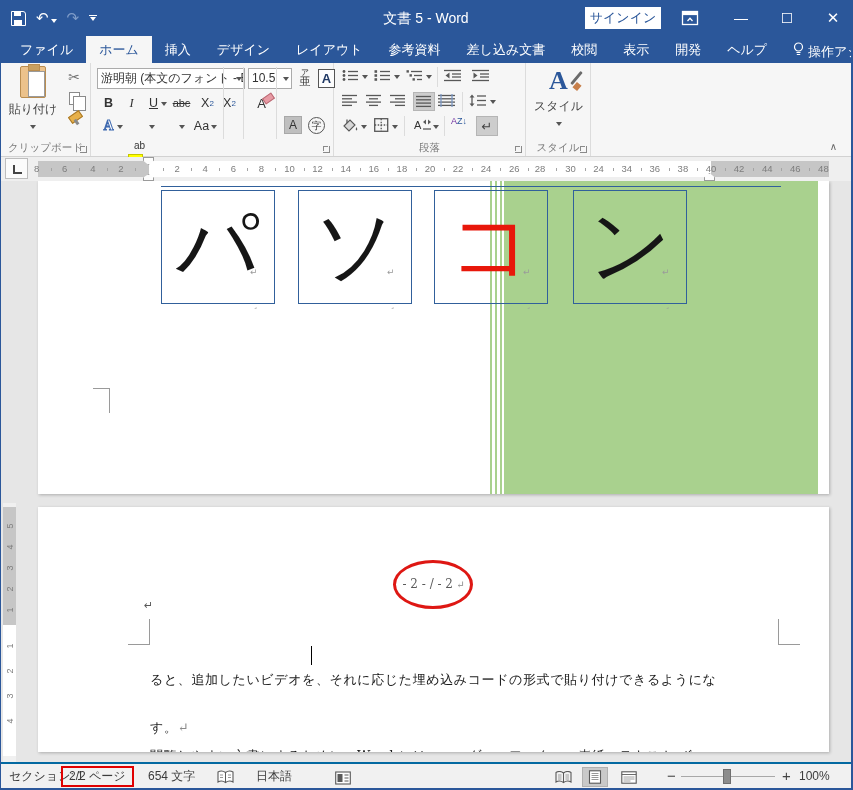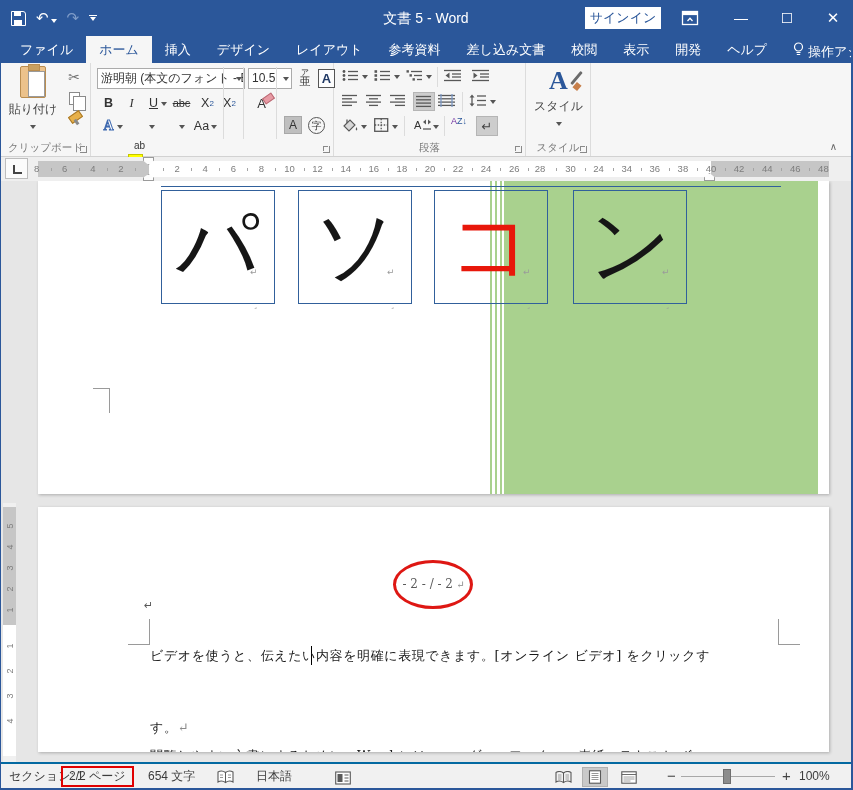--- a/index.html
+++ b/index.html
@@ -529,21 +529,21 @@
 
     <div class="page page2">
       <div class="hdrtext"><span>- 2 - / - 2</span><span class="ret"> ↵</span></div>
       <div class="red-ellipse"></div>
       <div class="retmark">↵</div>
       <div class="cornermark" style="left:111px;top:112px;width:1px;height:26px;"></div>
       <div class="cornermark" style="left:90px;top:137px;width:22px;height:1px;"></div>
       <div class="cornermark" style="left:740px;top:112px;width:1px;height:26px;"></div>
       <div class="cornermark" style="left:740px;top:137px;width:22px;height:1px;"></div>
       <div class="caret"></div>
-      <div class="docline" style="top:138px;">ビデオを使うと、伝えたい内容を明確に表現できます。[オンライン ビデオ] をクリックす</div>
+      <div class="docline" style="top:162px;">ると、追加したいビデオを、それに応じた埋め込みコードの形式で貼り付けできるようにな</div>
       <div class="docline" style="top:210px;"><span>す。</span><span class="ret">↵</span></div>
       <div class="docline" style="top:238px;">閲覧しやすい文書にするために、Word には、ヘッダー、フッター、表紙、テキスト ボッ</div>
     </div>
   </div>
 
   <div class="statusbar">
     <div class="sb-item" style="left:8px;">セクション: 1</div>
     <div class="sb-item sb-redbox" style="left:60px;"><span>2/2 ページ</span></div>
     <div class="sb-item" style="left:147px;">654 文字</div>
     <div class="sb-item" style="left:216px;top:5px;">

